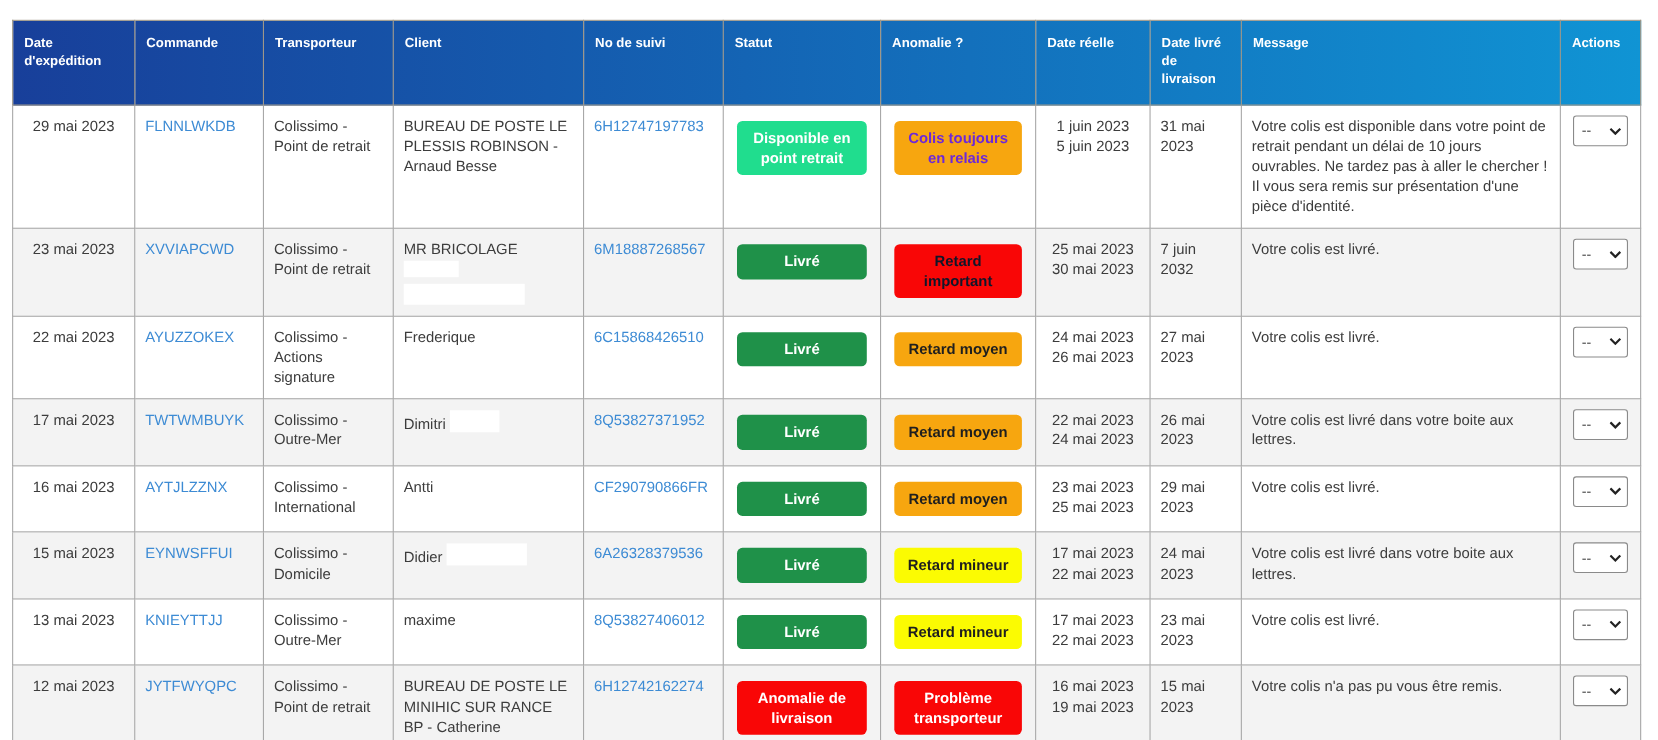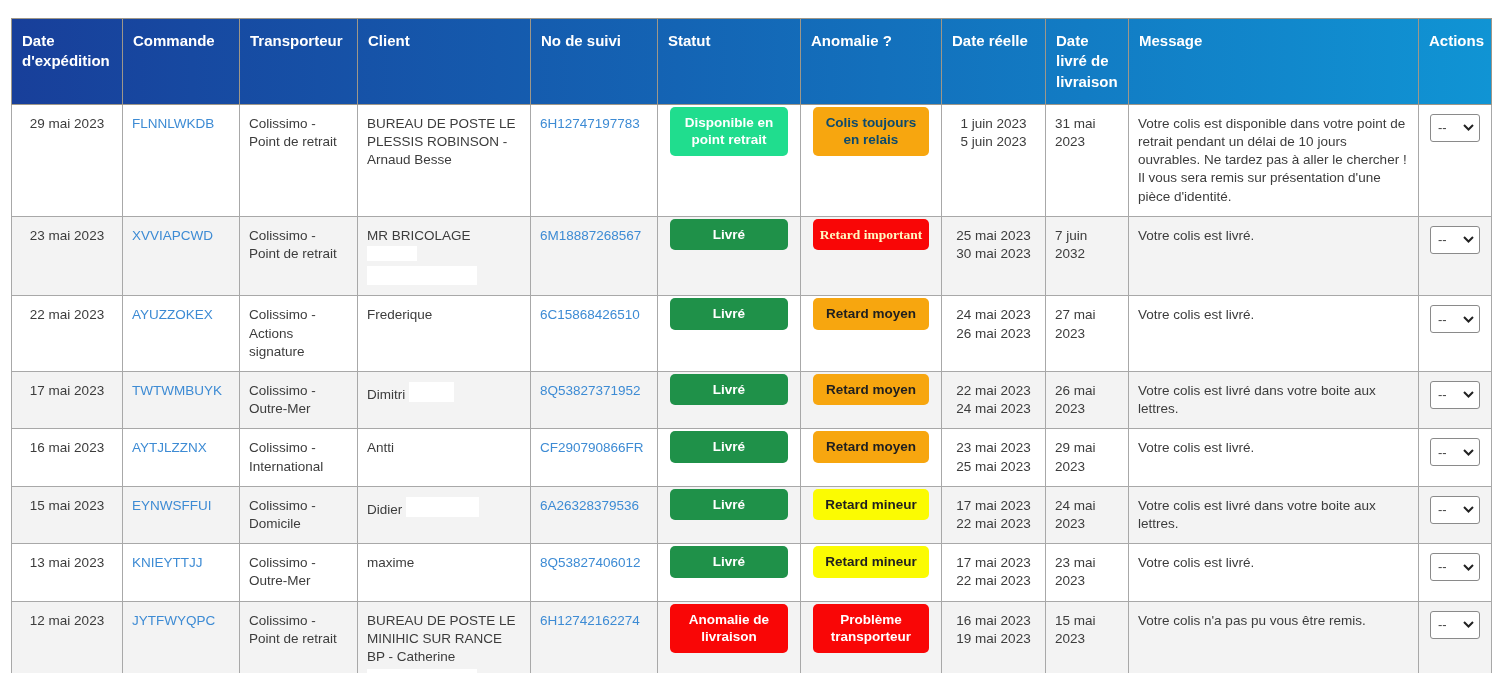--- a/index.html
+++ b/index.html
@@ -22,21 +22,21 @@
   }
   thead tr { height: 77px; background: linear-gradient(90deg, #183f9a 0%, #1464b4 45%, #1094d4 100%); }
   th {
     border: 1px solid #9e9789;
     color: #ffffff;
     font-weight: 700;
     text-align: left;
     vertical-align: top;
     padding: 12px 10px;
     line-height: 1.35;
-    font-size: 15px;
+    font-size: 12px;
     background: transparent;
   }
   td {
     border: 1px solid #a8a8a8;
     vertical-align: top;
     padding: 10px 9px;
     line-height: 1.35;
     background: transparent;
     word-wrap: break-word;
   }
@@ -44,21 +44,21 @@
   tbody.main tr:nth-child(1) { height: 112px; }
   tbody.main tr:nth-child(2) { height: 56px; }
   tbody.main tr:nth-child(3) { height: 74px; }
   tbody.main tr:nth-child(4) { height: 56px; }
   tbody.main tr:nth-child(5) { height: 56px; }
   tbody.main tr:nth-child(6) { height: 56px; }
   tbody.main tr:nth-child(7) { height: 56px; }
   tbody.main tr:nth-child(8) { height: 94px; }
 
   td.c-center { text-align: center; }
-  td.c-badge { padding: 2px 0; }
+  td.c-badge { padding: 14px 0; }
   a.cell-link { color: #3d8bd4; text-decoration: none; }
 
   .badge {
     display: block;
     margin: 0 12px;
     padding: 7px 5px;
     border-radius: 5px;
     text-align: center;
     font-weight: 700;
     font-size: 13.5px;
@@ -123,21 +123,21 @@
         <tr>
     <td class="c-center">29 mai 2023</td>
     <td><a href="#" class="cell-link">FLNNLWKDB</a></td>
     <td>Colissimo - Point de retrait</td>
     <td><span>BUREAU DE POSTE LE PLESSIS ROBINSON - Arnaud Besse</span><span class="redact-slot"></span></td>
     <td><a href="#" class="cell-link">6H12747197783</a></td>
     <td class="c-badge">
             <span class="badge" style="background: rgb(32, 221, 142); color: rgb(255, 255, 255);">Disponible en point retrait</span>
           </td>
     <td class="c-badge">
-            <span class="badge" style="background: rgb(247, 166, 15); color: #0c4a6e;">Colis toujours en relais</span>
+            <span class="badge" style="background: rgb(247, 166, 15); color: #6d28d9;">Colis toujours en relais</span>
           </td>
     <td class="c-center">
             <div>1 juin 2023</div>
             <div>5 juin 2023</div>
           </td>
     <td>31 mai 2023</td>
     <td>Votre colis est disponible dans votre point de retrait pendant un délai de 10 jours ouvrables. Ne tardez pas à aller le chercher ! Il vous sera remis sur présentation d'une pièce d'identité.</td>
     <td class="c-actions">
       <div class="select">
         <span>--</span>
@@ -150,21 +150,21 @@
         <tr>
     <td class="c-center">23 mai 2023</td>
     <td><a href="#" class="cell-link">XVVIAPCWD</a></td>
     <td>Colissimo - Point de retrait</td>
     <td><span>MR BRICOLAGE </span><span class="redact-slot"><span class="redact redact--inline" style="width: 50px; height: 15px;"></span><span class="redact redact--block" style="width: 110px; height: 19px;"></span></span></td>
     <td><a href="#" class="cell-link">6M18887268567</a></td>
     <td class="c-badge">
             <span class="badge" style="background: rgb(31, 145, 73); color: rgb(255, 255, 255);">Livré</span>
           </td>
     <td class="c-badge">
-            <span class="badge" style="background: rgb(249, 6, 6); color: #fef9c3; font-family: Liberation Serif, serif;">Retard important</span>
+            <span class="badge" style="background: rgb(249, 6, 6); color: #0f172a;">Retard important</span>
           </td>
     <td class="c-center">
             <div>25 mai 2023</div>
             <div>30 mai 2023</div>
           </td>
     <td>7 juin 2032</td>
     <td>Votre colis est livré.</td>
     <td class="c-actions">
       <div class="select">
         <span>--</span>

